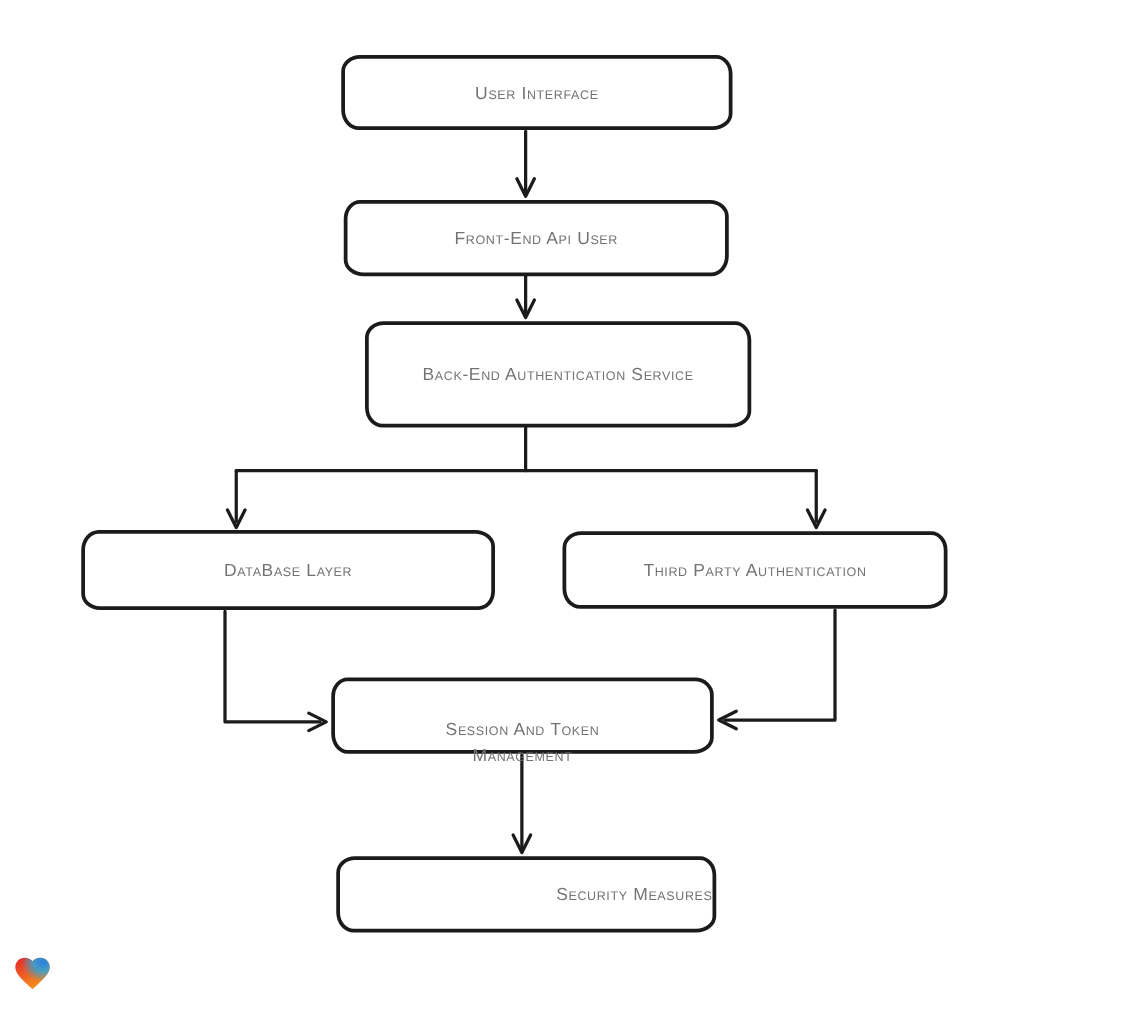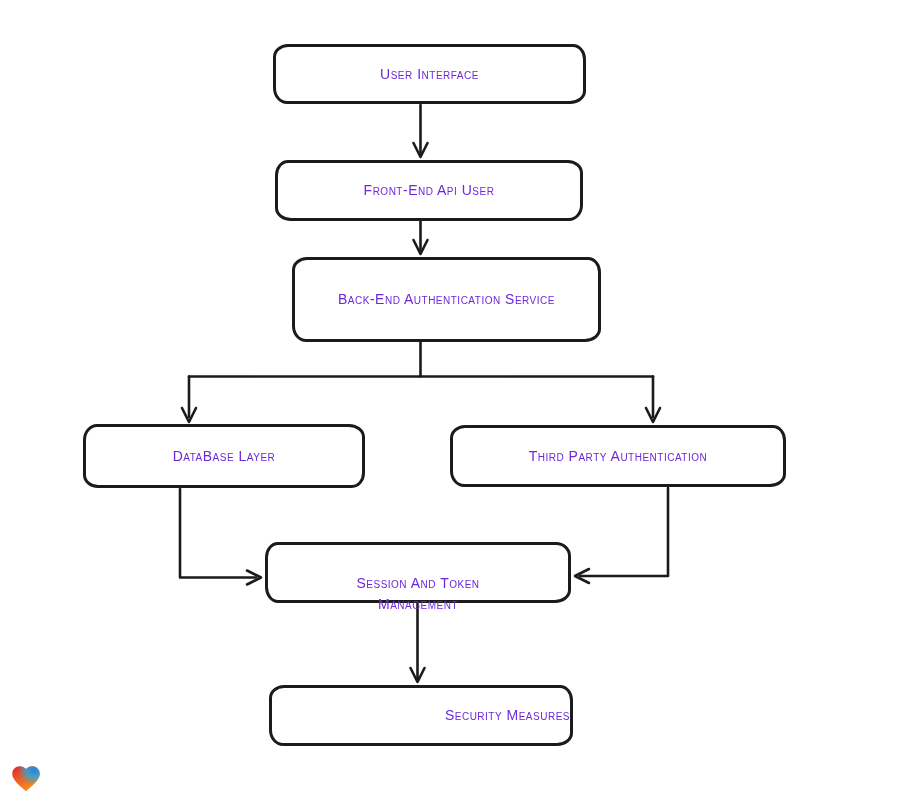--- a/index.html
+++ b/index.html
@@ -19,33 +19,33 @@
   }
   .node {
     position: absolute;
     box-sizing: border-box;
     background: #ffffff;
     border: 3px solid #1b1b1b;
     display: flex;
     align-items: center;
     justify-content: center;
     text-align: center;
-    color: #6d28d9;
+    color: #737373;
     font-size: 14px;
     font-variant: small-caps;
     letter-spacing: 0.5px;
     line-height: 1.45;
     border-radius: 15px 13px 16px 14px / 13px 15px 13px 16px;
   }
   .node .lbl { display: inline-block; }
   .n1 { left: 273px; top: 44px;  width: 313px; height: 60px; }
   .n2 { left: 275px; top: 160px; width: 308px; height: 61px; border-radius: 13px 15px 14px 16px / 15px 13px 16px 13px; }
   .n3 { left: 292px; top: 257px; width: 309px; height: 85px; }
-  .n4 { left: 65px;  top: 424px; width: 282px; height: 64px; border-radius: 14px 16px 13px 15px / 16px 13px 15px 13px; margin-left: 18px; }
-  .n5 { left: 450px; top: 425px; width: 336px; height: 62px; text-align: center; }
+  .n4 { left: 65px;  top: 424px; width: 331px; height: 64px; border-radius: 14px 16px 13px 15px / 16px 13px 15px 13px; }
+  .n5 { left: 450px; top: 425px; width: 308px; height: 62px; text-align: center; }
   .n6 { left: 265px; top: 542px; width: 306px; height: 61px; border-radius: 13px 15px 16px 13px / 15px 14px 13px 16px; }
   .n7 { left: 269px; top: 685px; width: 304px; height: 61px; justify-content: flex-end; }
   .n3 .lbl { max-width: 240px; }
   .n6 .lbl { max-width: 190px; margin-top: 42px; }
   #heart-logo {
     position: absolute;
     left: 9px; top: 762px;
     width: 34px; height: 33px;
   }
 </style>

